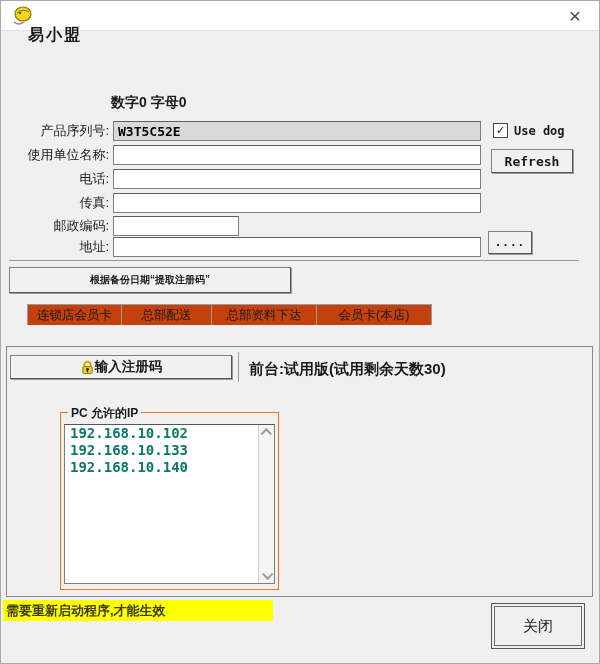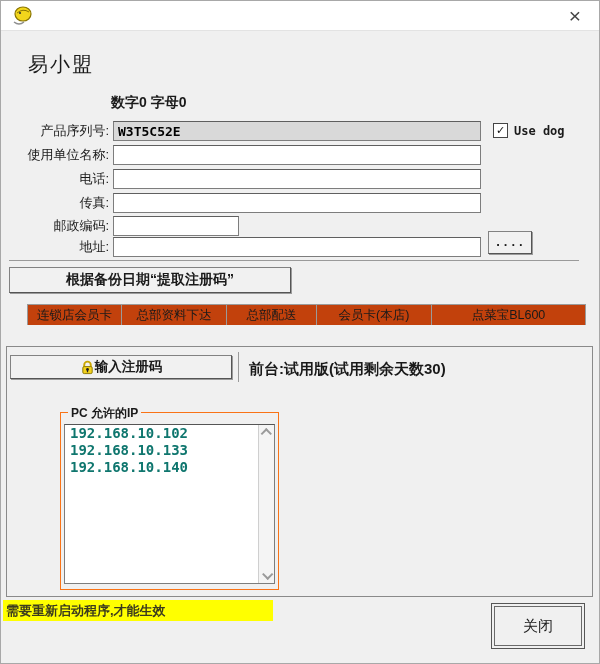--- a/index.html
+++ b/index.html
@@ -5,21 +5,21 @@
   html,body{margin:0;padding:0;background:#fff;}
   .abs{position:absolute;box-sizing:border-box;}
   .window{
     position:relative;width:600px;height:664px;background:#f0f0f0;
     border:1px solid #a8a8a8;box-sizing:border-box;overflow:hidden;
     font-family:"Liberation Sans","DejaVu Sans",sans-serif;color:#1a1a1a;
   }
   .titlebar{left:0;top:0;width:598px;height:30px;background:#ffffff;border-bottom:1px solid #e3e3e3;}
   .close-x{right:10px;top:1px;width:28px;height:28px;font-size:21px;font-weight:400;color:#444;
     display:flex;align-items:center;justify-content:center;cursor:default;}
-  .app-title{left:27px;top:50px;font-size:20px;font-weight:normal;letter-spacing:2px;}
+  .app-title{left:27px;top:24px;font-size:16px;font-weight:bold;letter-spacing:2px;}
   .counters{left:110px;top:93px;font-size:14px;font-weight:bold;}
   .frow{left:0;height:20px;display:flex;align-items:center;}
   .flabel{display:inline-block;width:108px;text-align:right;font-size:13px;margin-right:4px;white-space:nowrap;}
   .field{border:1px solid #7d7d7d;border-top-color:#5f5f5f;background:#fff;height:20px;
     font:bold 13px "DejaVu Sans Mono","Liberation Mono",monospace;padding:0 4px;box-sizing:border-box;outline:none;}
   .field.gray{background:#d9d9d9;}
   .btn3d{background:#f1f1f1;border:1px solid #828282;border-right-color:#555;border-bottom-color:#555;
     box-shadow:1px 1px 0 #9b9b9b;display:flex;align-items:center;justify-content:center;cursor:default;}
   .mono{font-family:"DejaVu Sans Mono","Liberation Mono",monospace;font-weight:bold;}
   .cbox{width:13px;height:13px;background:#fff;border:1px solid #444;display:flex;align-items:center;
@@ -90,33 +90,33 @@
   <div class="abs frow" style="top:236px;width:482px;">
     <span class="flabel">地址:</span>
     <input class="field" style="width: 368px;">
   </div>
 
   <div class="abs" style="left:492px;top:122px;display:flex;align-items:center;gap:6px;">
     <span class="cbox">✓</span>
     <span class="mono" style="font-size:12px;">Use dog</span>
   </div>
 
+  <div class="abs btn3d mono" style="left:490px;top:148px;width:82px;height:24px;font-size:13px;">Refresh</div>
 
   <div class="abs btn3d mono" style="left:487px;top:230px;width:44px;height:23px;font-size:11px;letter-spacing:1px;">....</div>
 
   <div class="abs divider" style="left:8px;top:259px;width:570px;"></div>
 
-  <div class="abs btn3d" style="left:8px;top:266px;width:282px;height:26px;font-size:14px;font-weight:bold;">根据备份日期“提取注册码”</div>
+  <div class="abs btn3d" style="left:8px;top:266px;width:282px;height:26px;font-size:10px;font-weight:bold;">根据备份日期“提取注册码”</div>
 
   <div class="abs tabrow" style="left:26px;top:303px;height:21px;">
     <div class="tab first" style="width:95px;">连锁店会员卡</div>
+    <div class="tab" style="width:90px;">总部配送</div>
     <div class="tab" style="width:105px;">总部资料下达</div>
-    <div class="tab" style="width:90px;">总部配送</div>
     <div class="tab" style="width:115px;">会员卡(本店)</div>
-    <div class="tab" style="width:154px;">点菜宝BL600</div>
   </div>
 
 
   <div class="abs panel" style="left:5px;top:345px;width:587px;height:251px;">
 
     <div class="abs btn3d" style="left:3px;top:8px;width:222px;height:24px;gap:0;font-size:13.5px;font-weight:bold;">
       <span style="display:inline-flex;">
         <svg width="15" height="15" viewBox="0 0 16 16">
           <path d="M4.5 7.5 V5.2 a3.5 3.5 0 0 1 7 0 V7.5" fill="none" stroke="#caa600" stroke-width="2"></path>
           <rect x="3" y="7" width="10" height="7.5" rx="1.5" fill="#f2d11c" stroke="#8a7500"></rect>

